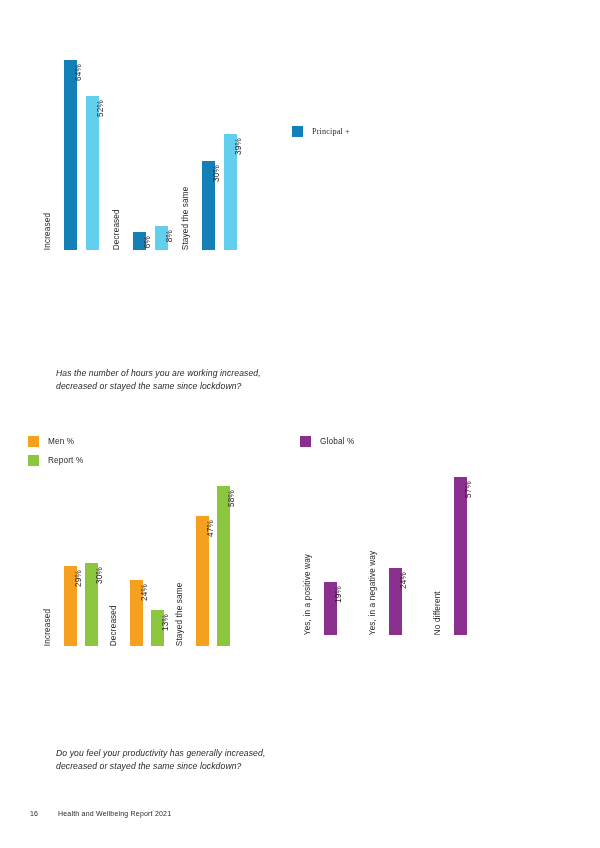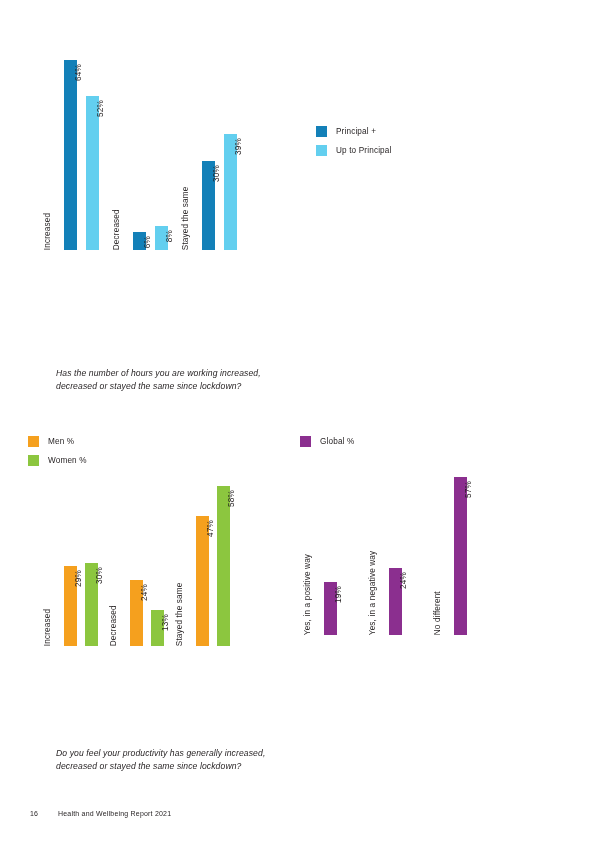--- a/index.html
+++ b/index.html
@@ -21,21 +21,21 @@
     left: 0; top: 0;
     width: 600px;
     height: 848px;
     background: #ffffff;
   }
 
   
   .panel { position: absolute; }
 
   #panel-hours      { left: 28px;  top: 60px;  width: 262px; height: 300px; }
-  #panel-legend-1   { left: 316px; top: 125px; width: 230px; height: 50px; }
+  #panel-legend-1   { left: 292px; top: 125px; width: 230px; height: 50px; font-family: Liberation Serif, serif; }
   #panel-productivity { left: 28px;  top: 435px; width: 262px; height: 305px; }
   #panel-workchange { left: 300px; top: 435px; width: 262px; height: 305px; }
 
   
   .legend { display: block; }
   .legend-row {
     display: flex;
     align-items: center;
     margin-bottom: 7px;
     height: 12px;
@@ -183,38 +183,34 @@
         </div>
       </div>
   </div>
 
   <div class="panel" id="panel-legend-1">
     <div class="legend" id="legend-hours">
         <div class="legend-row">
           <span class="legend-swatch" style="background: rgb(19, 128, 184);"></span>
           <span class="legend-label">Principal +</span>
         </div>
-        <div class="legend-row">
-          <span class="legend-swatch" style="background: rgb(99, 207, 239);"></span>
-          <span class="legend-label">Up to Principal</span>
-        </div>
       </div>
   </div>
 
   <p class="caption" id="caption-hours">Has the number of hours you are working increased, decreased or stayed the same since lockdown?</p>
 
   <div class="panel" id="panel-productivity">
     <div class="legend" id="legend-productivity" style="margin-bottom: 20px; text-align: center;">
         <div class="legend-row">
           <span class="legend-swatch" style="background: rgb(245, 160, 30);"></span>
           <span class="legend-label">Men %</span>
         </div>
         <div class="legend-row">
           <span class="legend-swatch" style="background: rgb(140, 198, 63);"></span>
-          <span class="legend-label">Women %</span>
+          <span class="legend-label">Report %</span>
         </div>
       </div>
     <div class="plot" id="plot-productivity" style="height: 200px;">
         <div class="groups" style="bottom: 40px; left: 36px;">
           <div class="group">
             <span class="cat-label" style="left: -12px;">Increased</span>
             <div class="bar-slot" style="width: 13px;">
               <div class="bar" style="background: rgb(245, 160, 30); width: 13px; height: 80px;"></div>
               <span class="val-label">29%</span>
             </div>

